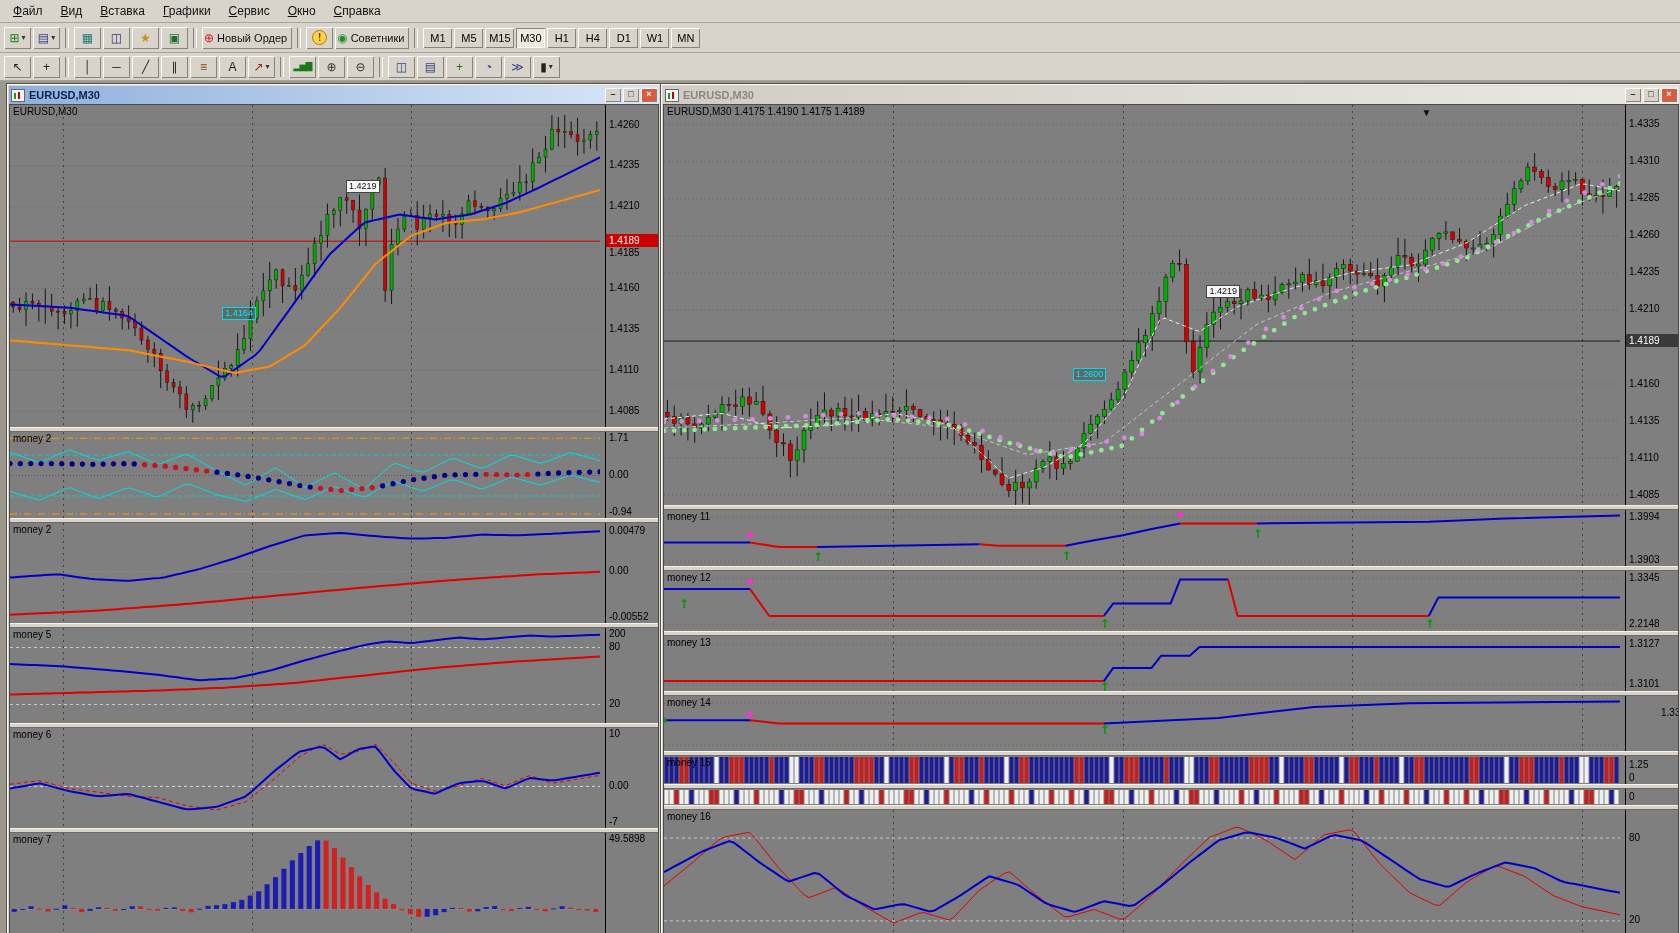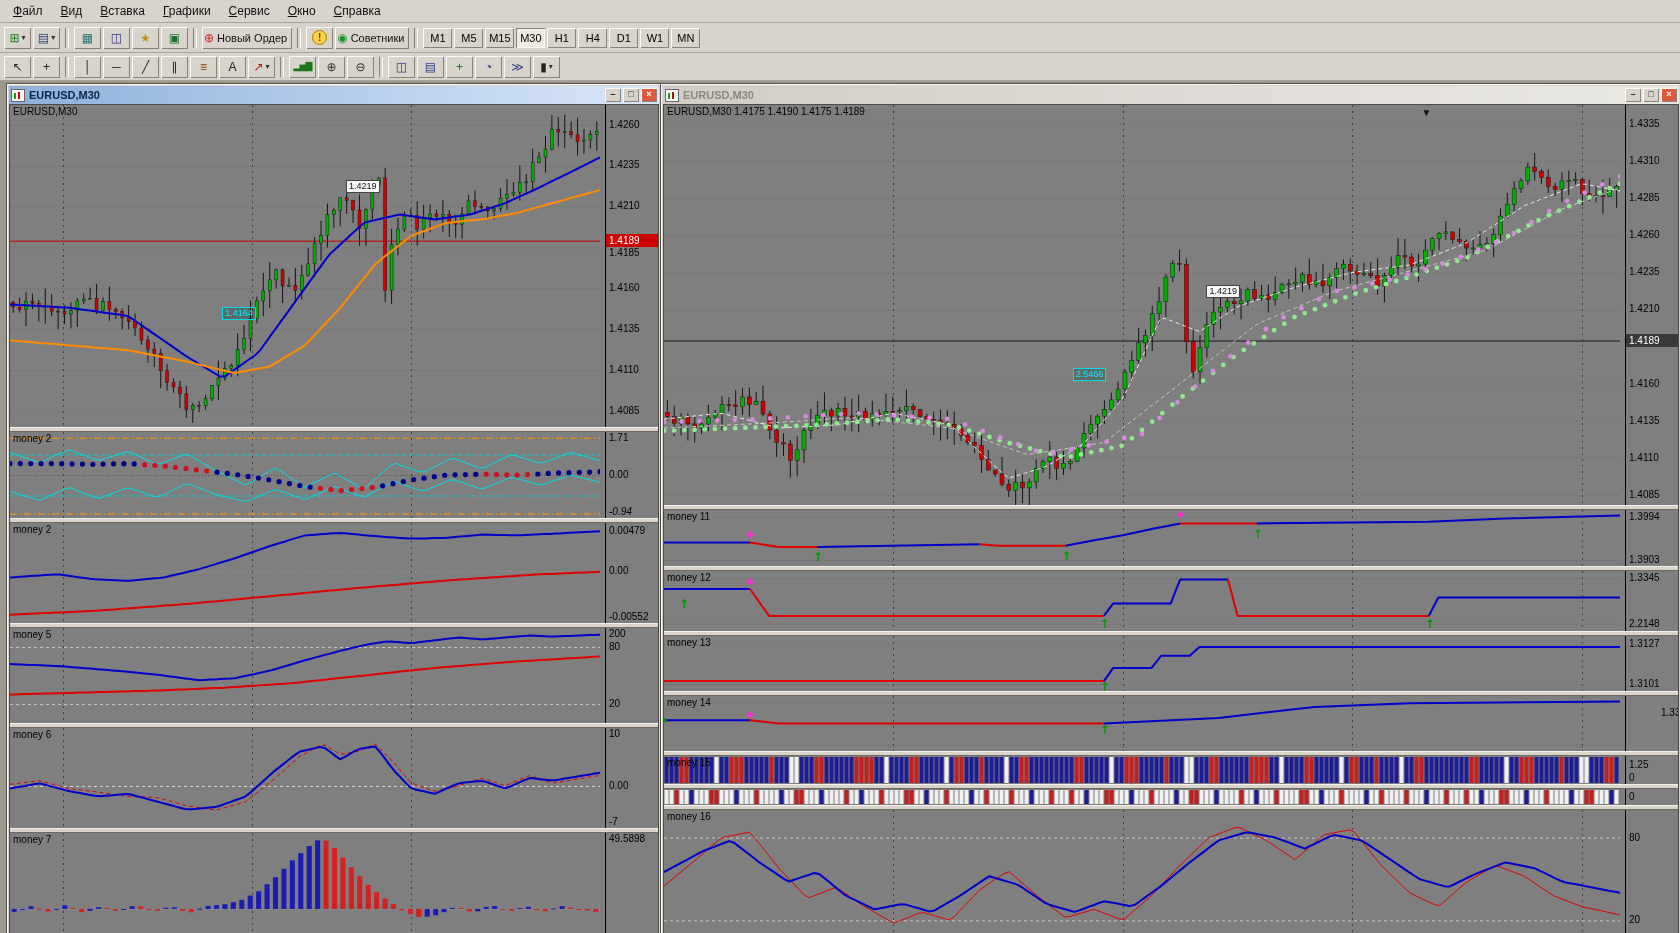--- a/index.html
+++ b/index.html
@@ -461,21 +461,21 @@
             <circle cx="538.2456140350878" cy="41.47070056092612" r="2.6" fill="#00008b"></circle>
             <circle cx="548.5964912280701" cy="40.95751282969328" r="2.6" fill="#00008b"></circle>
             <circle cx="558.9473684210527" cy="40.647547440028646" r="2.6" fill="#00008b"></circle>
             <circle cx="569.2982456140351" cy="40.33963480128894" r="2.6" fill="#00008b"></circle>
             <circle cx="579.6491228070175" cy="40.03172216254923" r="2.6" fill="#00008b"></circle>
             <circle cx="590" cy="39.72380952380953" r="2.6" fill="#00008b"></circle>
           </svg>
           <div class="axis">
             <div class="axis-label" style="top: 0px;">1.71</div>
             <div class="axis-label" style="top: 37px;">0.00</div>
-            <div class="axis-label" style="top: 74px; font-style: italic;">-0.94</div>
+            <div class="axis-label" style="top: 74px;">-0.94</div>
           </div>
           <div class="pane-label">money 2</div>
         </div>
         <div class="sep"></div>
         <div class="pane" style="height: 100px;">
           <svg width="590" height="100">
             <line x1="53.5" x2="53.5" y1="0" y2="100" stroke="#424242" stroke-dasharray="2,4"></line>
             <line x1="242.5" x2="242.5" y1="0" y2="100" stroke="#424242" stroke-dasharray="2,4"></line>
             <line x1="401.5" x2="401.5" y1="0" y2="100" stroke="#424242" stroke-dasharray="2,4"></line>
             <line x1="0" x2="590" y1="48.433884297520656" y2="48.433884297520656" stroke="#999" stroke-width="1" stroke-dasharray="1,2"></line>
@@ -1079,21 +1079,21 @@
             <div class="axis-label" style="top: 161.407px;">1.4235</div>
             <div class="axis-label" style="top: 198.444px;">1.4210</div>
             <div class="axis-label" style="top: 272.519px;">1.4160</div>
             <div class="axis-label" style="top: 309.556px;">1.4135</div>
             <div class="axis-label" style="top: 346.593px;">1.4110</div>
             <div class="axis-label" style="top: 383.63px;">1.4085</div>
             <div class="axis-tag" style="top: 228.556px; background: rgb(58, 58, 58);">1.4189</div>
           </div>
           <div class="pane-label">EURUSD,M30 1.4175 1.4190 1.4175 1.4189</div>
           <div class="ann-white" style="left: 542.48px; top: 179.667px;">1.4219</div>
-          <div class="ann-cyan" style="left: 408.64px; top: 262.63px;">2.5466</div>
+          <div class="ann-cyan" style="left: 408.64px; top: 262.63px;">1.2600</div>
           <div class="ann-tri" style="left: 757.58px; top: 3.37037px;">▼</div>
         </div>
         <div class="sep"></div>
         <div class="pane" style="height: 56px;">
           <svg width="956" height="56">
             <line x1="0" x2="956" y1="7.22" y2="7.22" stroke="#646464" stroke-dasharray="1,3"></line>
             <line x1="0" x2="956" y1="50.9" y2="50.9" stroke="#646464" stroke-dasharray="1,3"></line>
             <line x1="229.5" x2="229.5" y1="0" y2="56" stroke="#424242" stroke-dasharray="2,4"></line>
             <line x1="459.5" x2="459.5" y1="0" y2="56" stroke="#424242" stroke-dasharray="2,4"></line>
             <line x1="688.5" x2="688.5" y1="0" y2="56" stroke="#424242" stroke-dasharray="2,4"></line>

